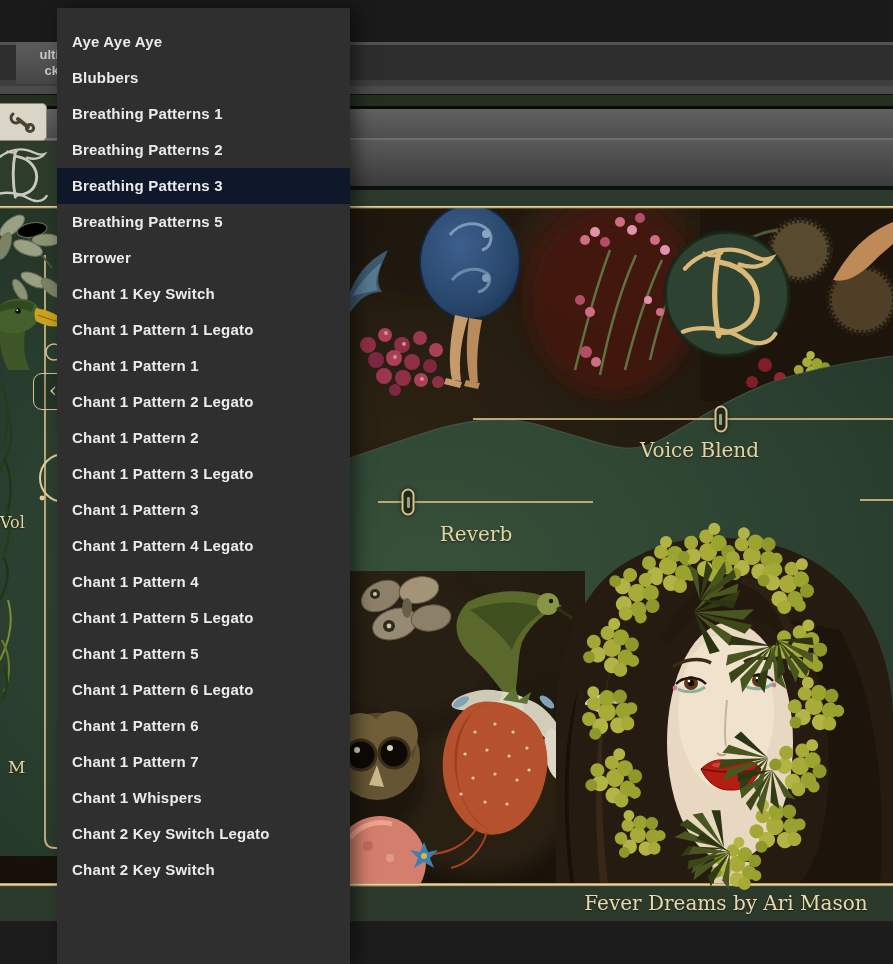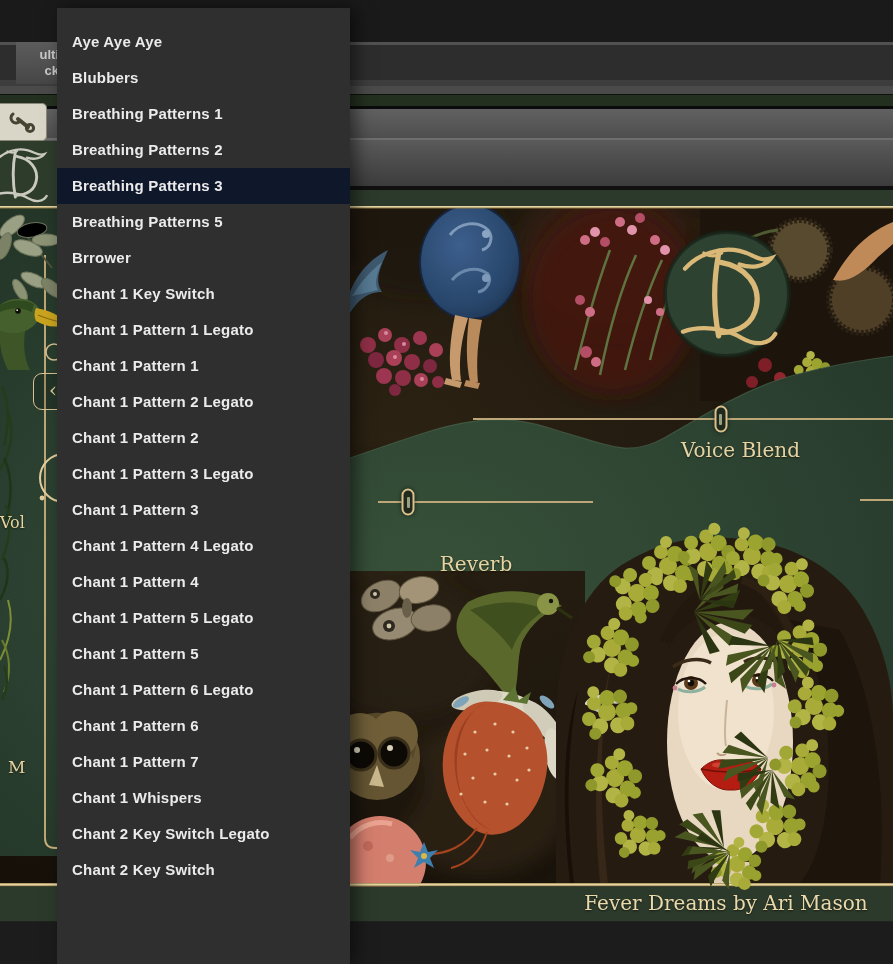--- a/index.html
+++ b/index.html
@@ -35,22 +35,22 @@
   .gold-serif{font-family:"DejaVu Serif",serif;color:#e6d3a2;text-shadow:0 1px 2px rgba(0,0,0,.55);}
   .slider-track{position:absolute;height:2px;background:#bda778;z-index:3;}
   .t-vb{left:473px;top:418px;width:420px;}
   .t-rv{left:378px;top:501px;width:215px;}
   .t-edge{left:860px;top:499px;width:33px;}
   .slider-handle{position:absolute;top:50%;transform:translate(-50%,-50%);
     width:9px;height:23px;border:2px solid #d9c08c;border-radius:7px;background:#1f2a1c;
     box-shadow:0 0 4px rgba(0,0,0,.6);}
   .slider-handle::after{content:"";position:absolute;left:50%;top:50%;transform:translate(-50%,-50%);
     width:3px;height:11px;background:#97a083;border-radius:1px;}
-  .lbl-vb{left:640px;top:438px;width:160px;text-align:right;font-size:20px;}
-  .lbl-rv{left:406px;top:522px;width:140px;text-align:center;font-size:20px;margin-top:30px;}
+  .lbl-vb{left:640px;top:438px;width:160px;text-align:left;font-size:20px;}
+  .lbl-rv{left:406px;top:522px;width:140px;text-align:center;font-size:20px;}
   .lbl-vol{left:0px;top:513px;width:34px;font-size:16px;}
   .lbl-m{left:8px;top:757px;width:20px;font-size:17px;}
   .footer-title{left:556px;top:891px;width:340px;text-align:center;font-size:20px;color:#ead9ab;}
   .back-btn{position:absolute;left:33px;top:373px;width:40px;height:37px;z-index:3;
     border:1.6px solid #d9c294;border-radius:9px;background:rgba(0,0,0,.15);box-sizing:border-box;
     color:#e3cd9c;font-size:20px;line-height:32px;text-align:center;font-family:"DejaVu Serif",serif;}
   
   .menu{position:absolute;left:57px;top:8px;width:293px;bottom:0;z-index:10;
     background:#2f2f2f;box-shadow:6px 0 16px rgba(0,0,0,.5);padding-top:16px;overflow:hidden;}
   .menu-item{height:36px;line-height:36px;padding-left:15px;color:#ebebeb;

